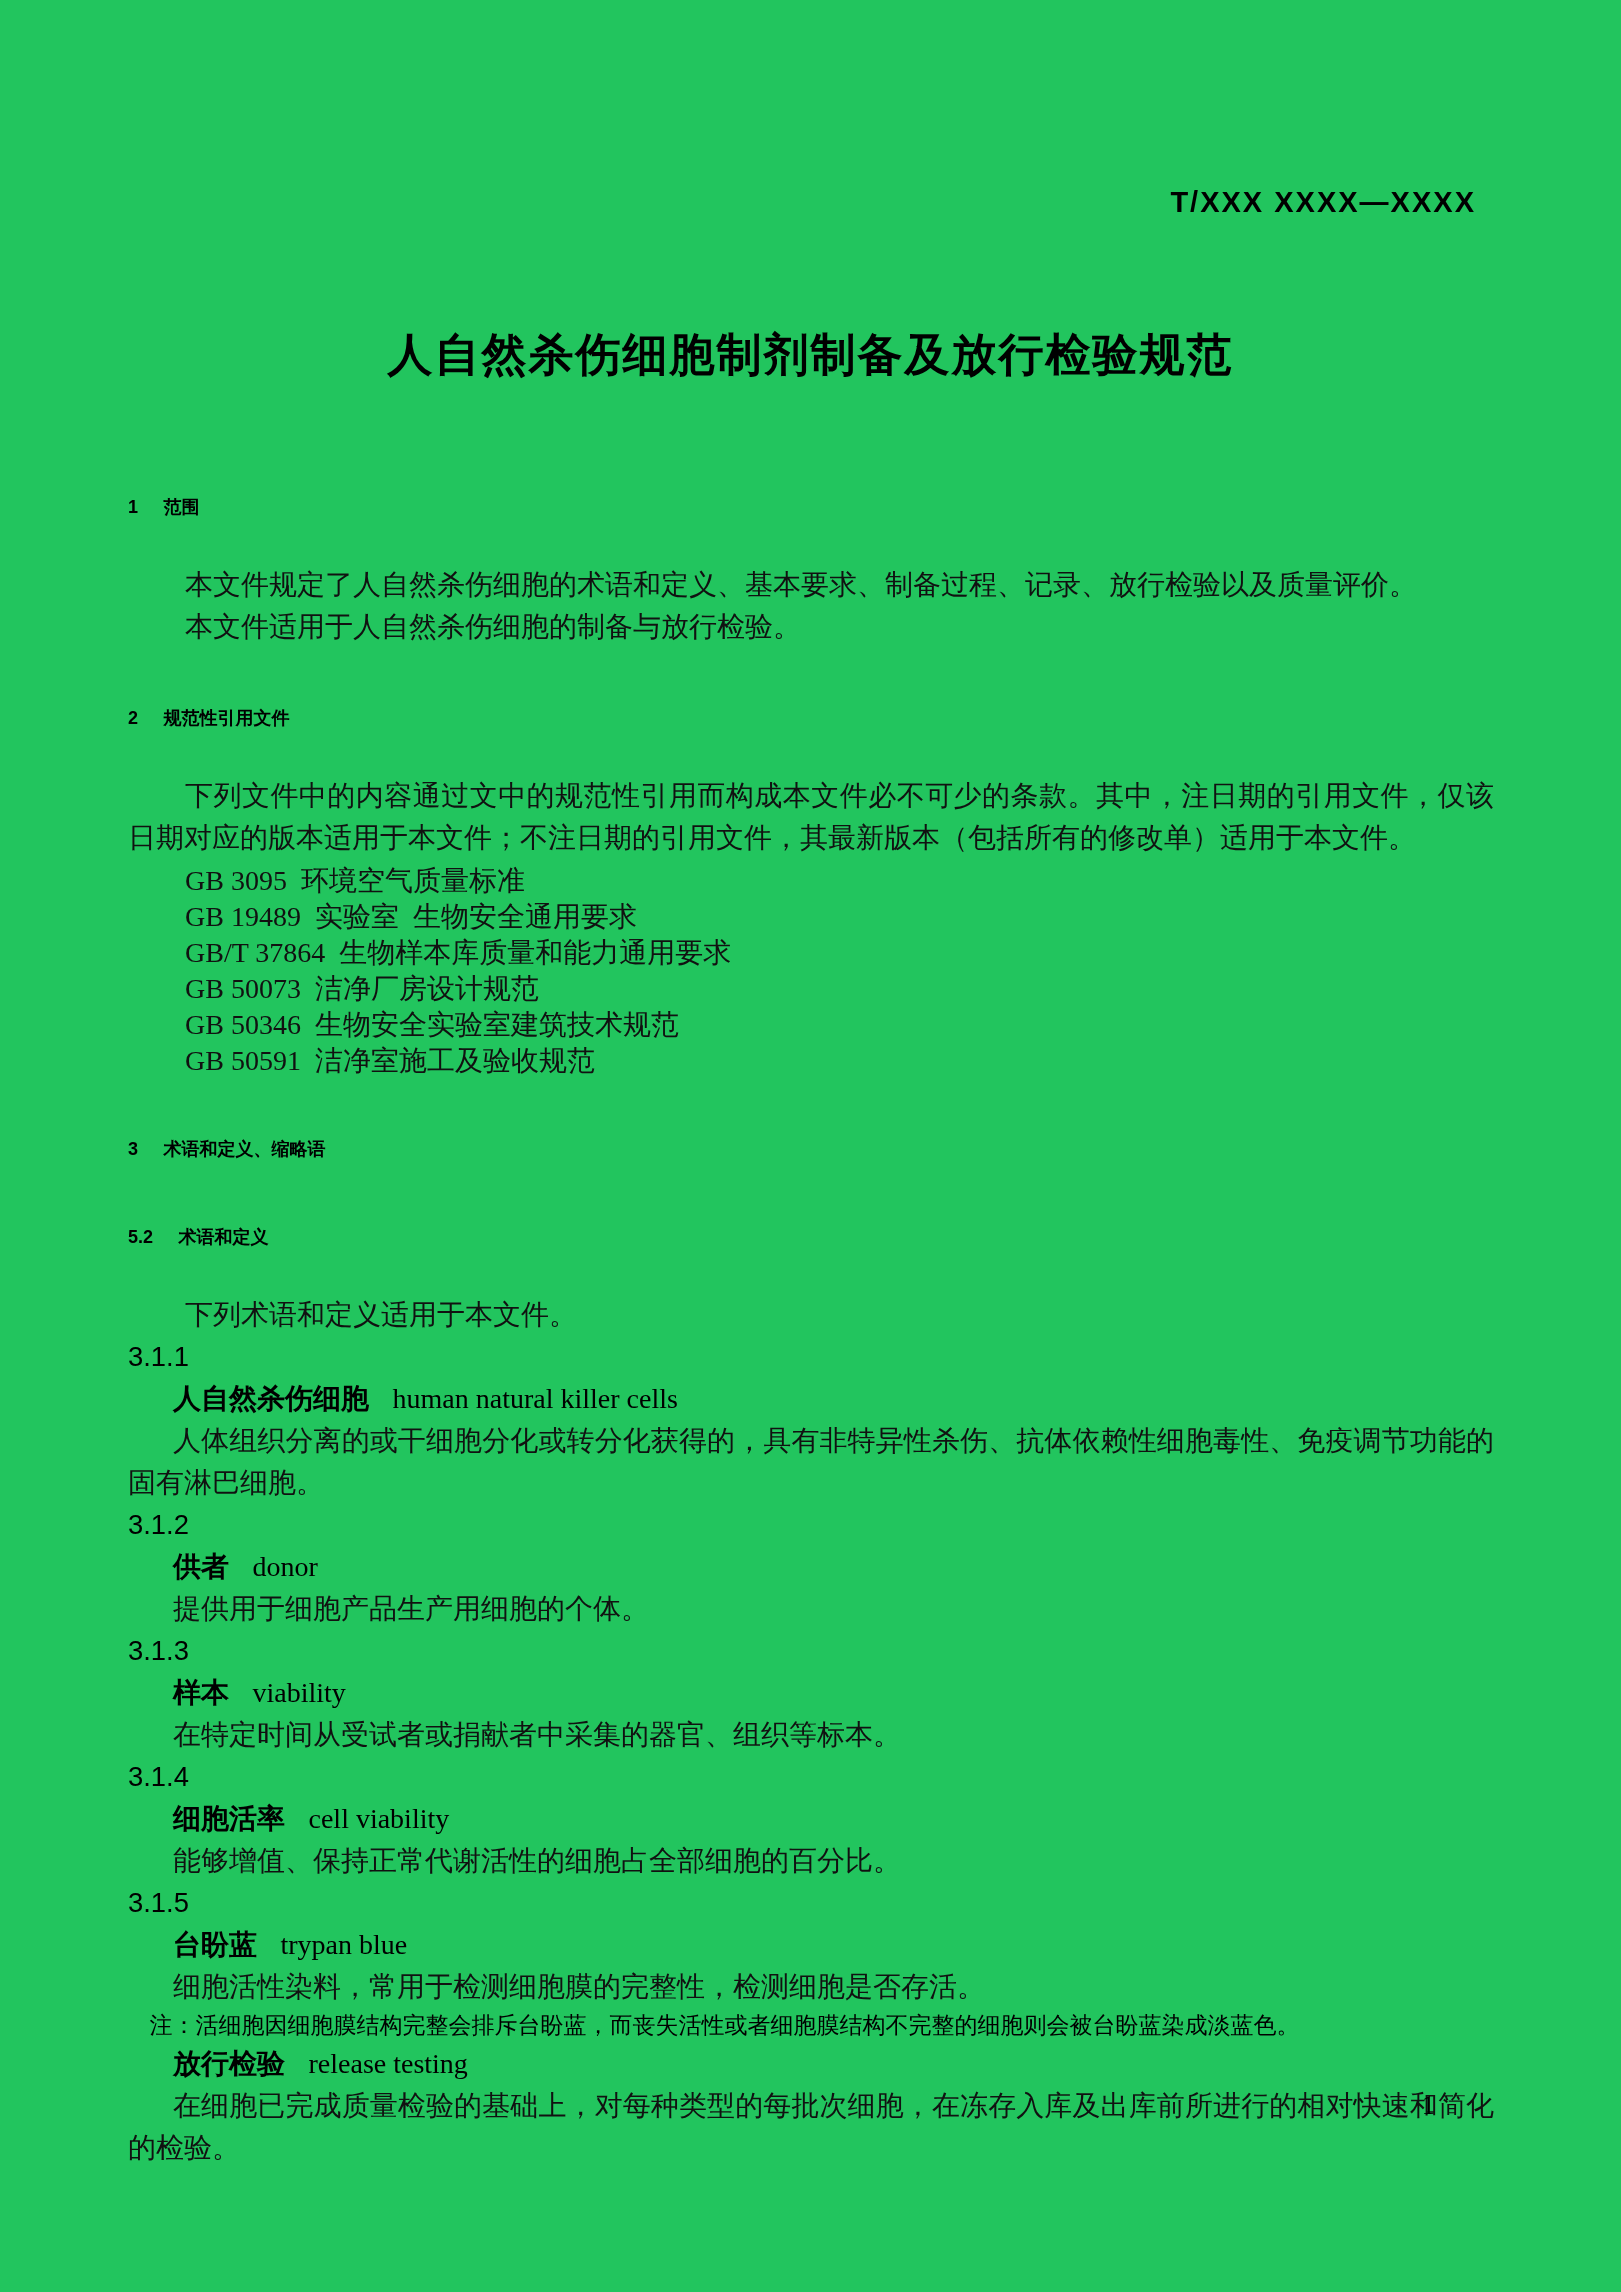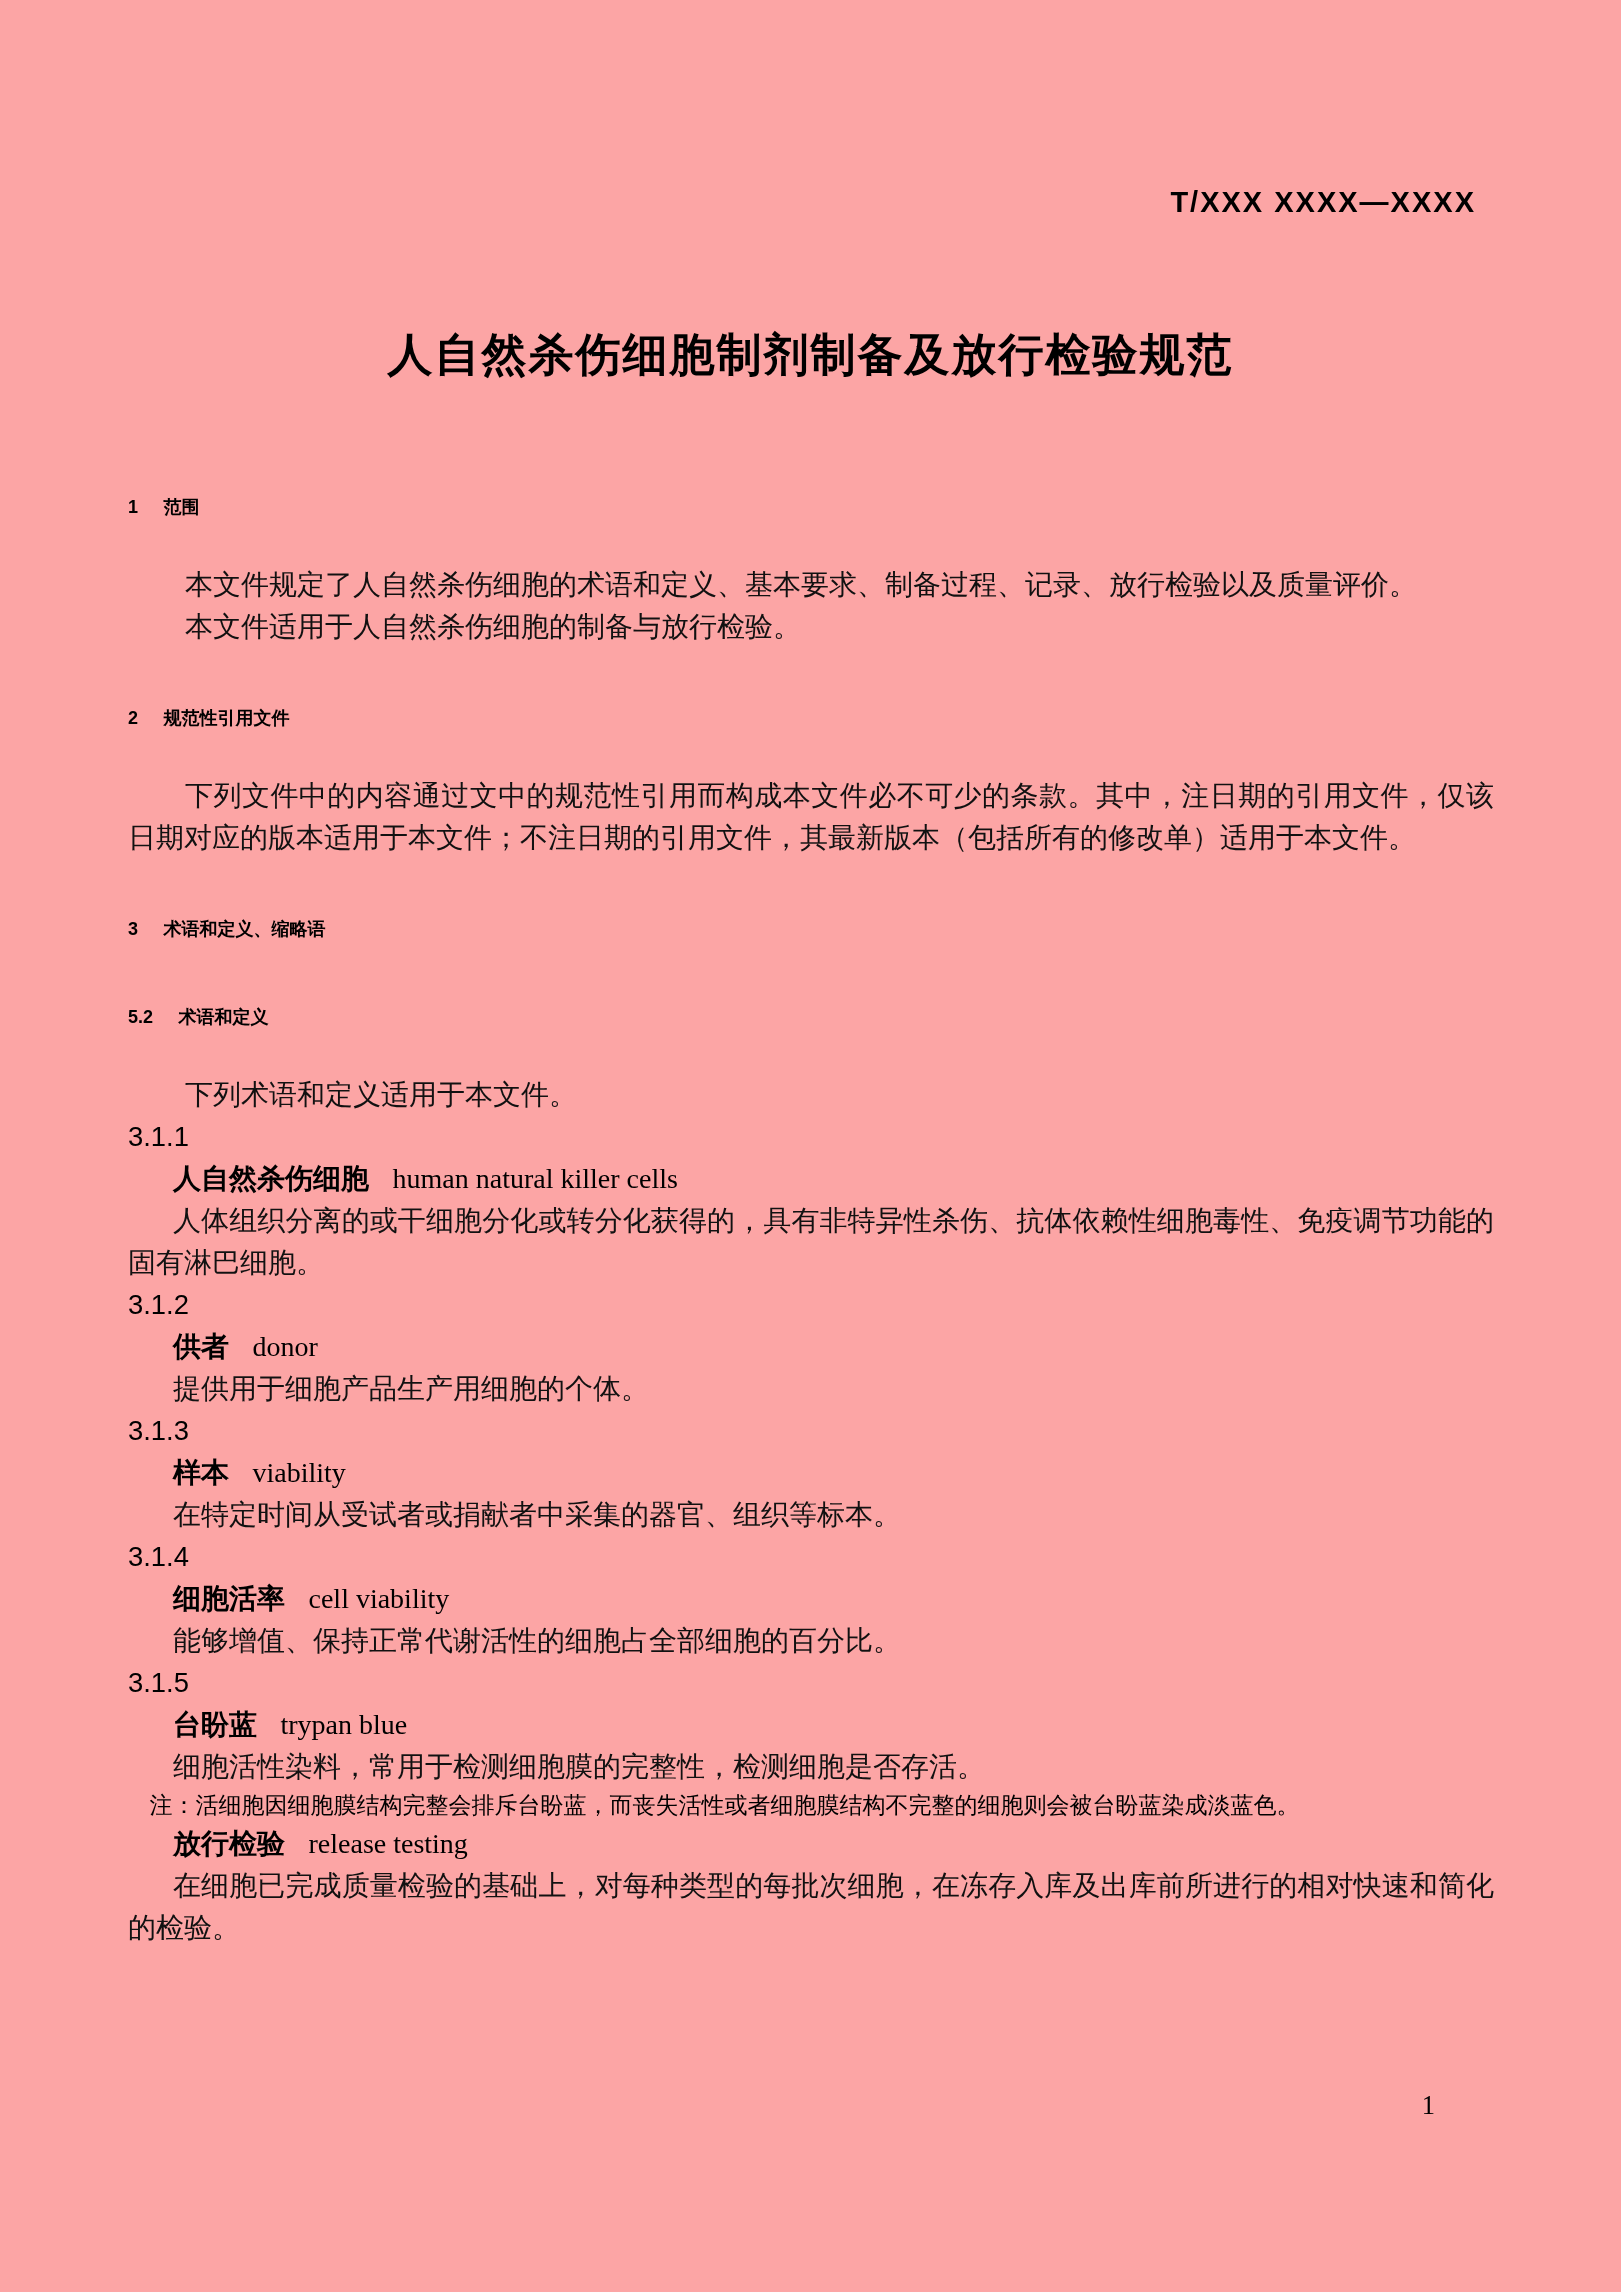--- a/index.html
+++ b/index.html
@@ -1,20 +1,20 @@
 <!DOCTYPE html>
 <html><head>
 <meta charset="utf-8">
 <style>
   html,body{margin:0;padding:0;background:#e8e8e8;}
   .page{
     position:relative;
     width:1621px;height:2293px;
     margin:0 auto;
-    background:#fca5a5;
+    background:#22c55e;
     color:#111;
     font-family:"Liberation Serif","DejaVu Serif",serif;
     overflow:hidden;
   }
   .header-code{
     position:absolute;top:186px;right:145px;
     font-family:"Liberation Sans","DejaVu Sans",sans-serif;
     font-size:29px;font-weight:600;letter-spacing:2px;color:#000;
   }
   .doc-title{
@@ -86,20 +86,28 @@
     <h2 class="sec-heading">
       <span class="h-num">1</span><span>范围</span>
     </h2>
     <p class="para">本文件规定了人自然杀伤细胞的术语和定义、基本要求、制备过程、记录、放行检验以及质量评价。</p>
     <p class="para">本文件适用于人自然杀伤细胞的制备与放行检验。</p>
 
     <h2 class="sec-heading mt-sec">
       <span class="h-num">2</span><span>规范性引用文件</span>
     </h2>
     <p class="para">下列文件中的内容通过文中的规范性引用而构成本文件必不可少的条款。其中，注日期的引用文件，仅该日期对应的版本适用于本文件；不注日期的引用文件，其最新版本（包括所有的修改单）适用于本文件。</p>
+    <div class="refs">
+      <div class="ref-line">GB 3095  环境空气质量标准</div>
+      <div class="ref-line">GB 19489  实验室  生物安全通用要求</div>
+      <div class="ref-line">GB/T 37864  生物样本库质量和能力通用要求</div>
+      <div class="ref-line">GB 50073  洁净厂房设计规范</div>
+      <div class="ref-line">GB 50346  生物安全实验室建筑技术规范</div>
+      <div class="ref-line">GB 50591  洁净室施工及验收规范</div>
+    </div>
 
     <h2 class="sec-heading mt-sec" style="margin-bottom:12px;">
       <span class="h-num">3</span><span>术语和定义、缩略语</span>
     </h2>
 
     <h3 class="sec-heading mt-sub">
       <span class="h-num">5.2</span><span>术语和定义</span>
     </h3>
     <p class="para">下列术语和定义适用于本文件。</p>
 

